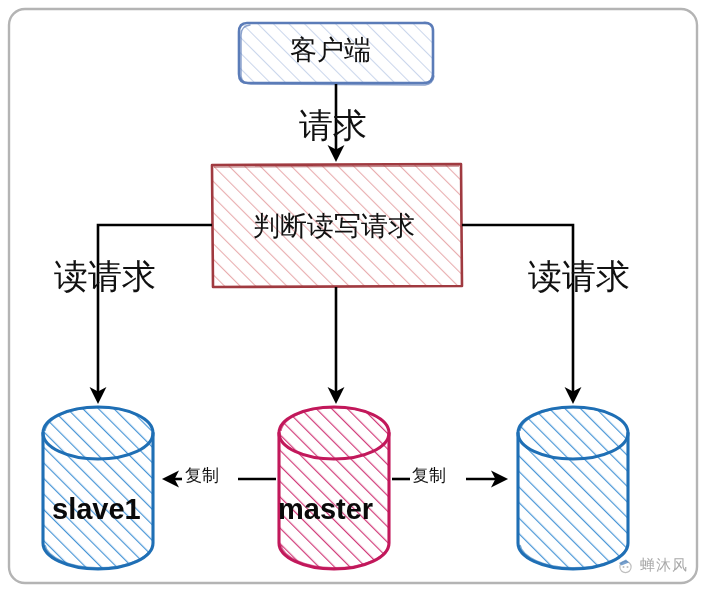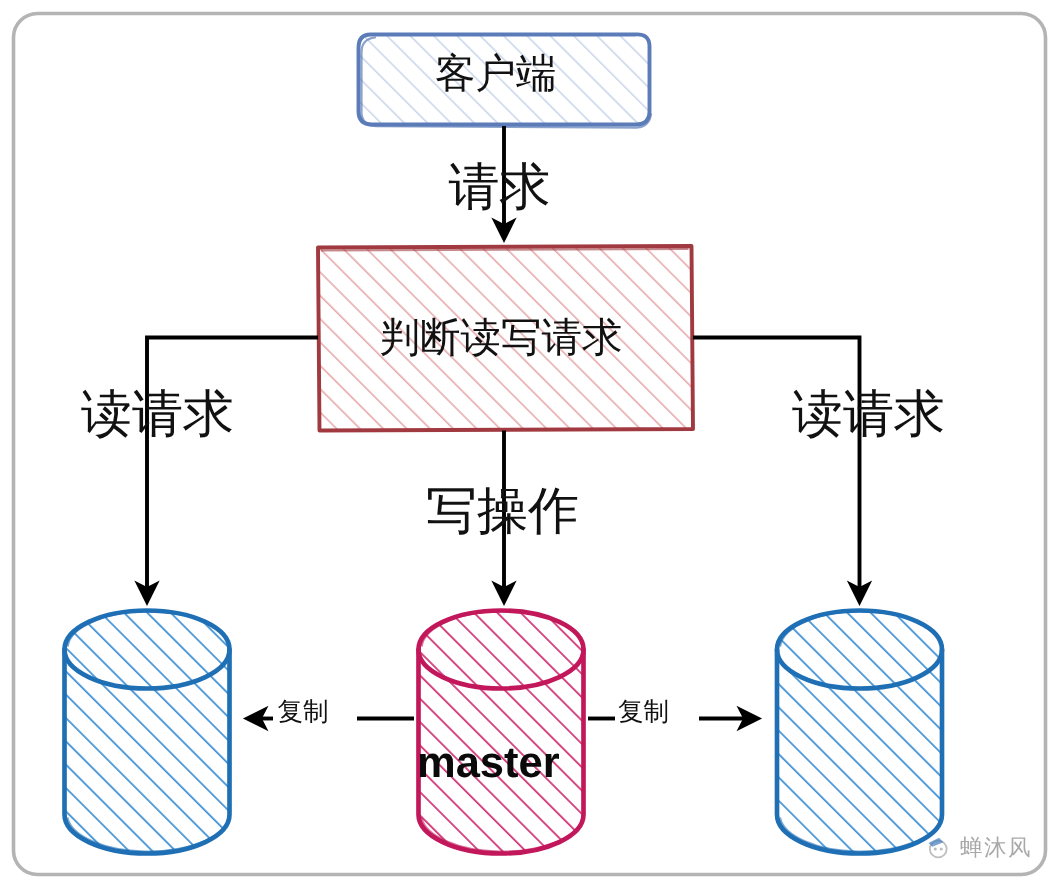--- a/index.html
+++ b/index.html
@@ -44,21 +44,21 @@
   }
   .db-name {
     font-family: "Liberation Sans", "DejaVu Sans", sans-serif;
     font-size: 29px;
     font-weight: bold;
     color: #0a0a0a;
   }
   .watermark {
     position: absolute;
     display: flex;
-    align-items: center;
+    align-items: flex-end;
     gap: 6px;
     color: #9a9a9a;
     font-family: "DejaVu Sans", "Liberation Sans", sans-serif;
     font-size: 15px;
     opacity: 0.85;
   }
   .wm-text { letter-spacing: 1px; }
 </style>
 </head>
 <body>
@@ -153,28 +153,28 @@
   </svg>
 
   <div class="lbl node-cn" style="left:253px; top:212px;">判断读写请求</div>
 
   <div class="lbl node-cn" style="left:290px; top:36px;">客户端</div>
 
   <div class="lbl lbl-cn" style="left:299px; top:108px;">请求</div>
 
   <div class="lbl lbl-cn" style="left:54px; top:259px;">读请求</div>
 
-  <div class="lbl lbl-cn" style="left:284px; top:324px;">写操作</div>
 
   <div class="lbl lbl-cn" style="left:528px; top:259px;">读请求</div>
 
   <div class="lbl edge-cn" style="left:185px; top:467px;">复制</div>
 
   <div class="lbl edge-cn" style="left:412px; top:467px;">复制</div>
 
+  <div class="lbl db-name" style="left:52px; top:495px;">slave1</div>
 
   <div class="lbl db-name" style="left:278px; top:495px;">master</div>
 
 
   <div class="watermark" style="left:617px; top:556px;">
     <svg width="17" height="17" viewBox="0 0 17 17">
       <circle cx="8.5" cy="9" r="5.6" fill="none" stroke="#b4b4b4" stroke-width="1.2"></circle>
       <path d="M2 5 L9 1.5 L12 4.5 L4.5 7.5 Z" fill="#2f6fb5" opacity="0.75"></path>
       <circle cx="6.5" cy="9" r="1" fill="#b0b0b0"></circle>
       <circle cx="10.5" cy="9" r="1" fill="#b0b0b0"></circle>

